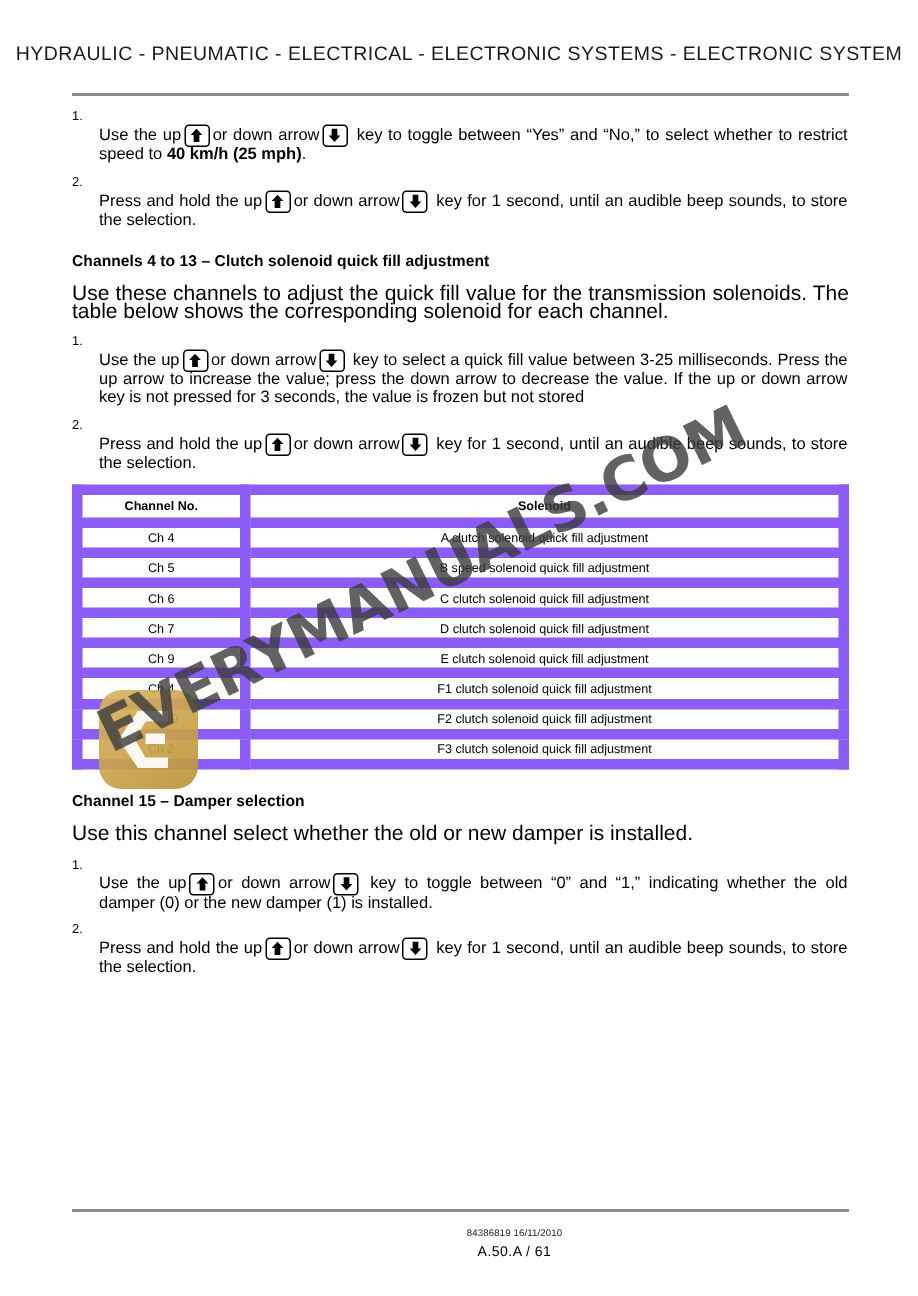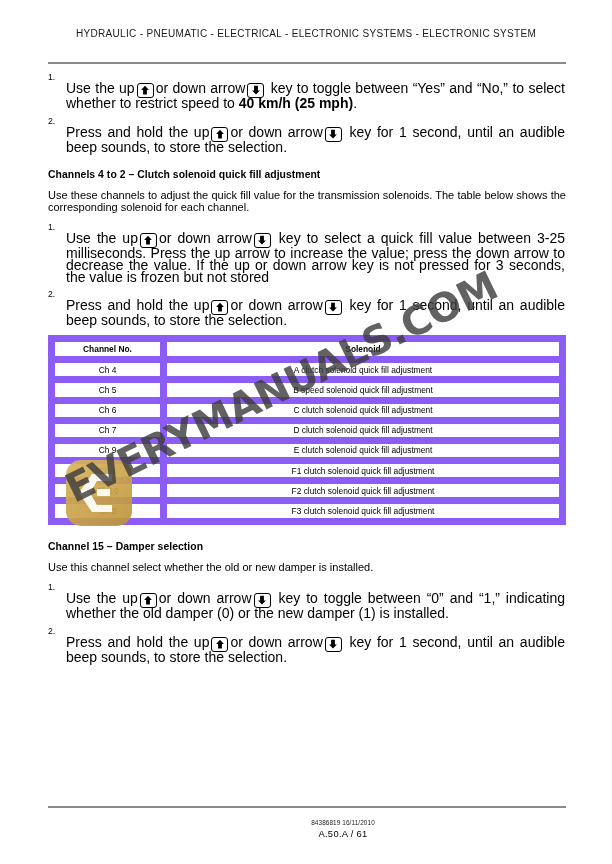--- a/index.html
+++ b/index.html
@@ -22,21 +22,21 @@
     box-sizing: border-box;
   }
 
   
   .run-header {
     position: absolute;
     top: 28px;
     left: 0;
     width: 612px;
     text-align: center;
-    font-size: 10px;
+    font-size: 13px;
     letter-spacing: 0.32px;
     color: #1a1a1a;
   }
   .header-rule {
     position: absolute;
     top: 62px;
     left: 48px;
     width: 518px;
     height: 1.6px;
     background: #888b8d;
@@ -56,21 +56,21 @@
     margin: 0 0 6px 0;
   }
   .step-num {
     font-size: 8.6px;
     line-height: 11px;
     color: #000;
     margin-left: 0px;
   }
   .step-body {
     margin-left: 18px;
-    font-size: 14px;
+    font-size: 11px;
     line-height: 11.6px;
     text-align: justify;
     text-justify: inter-word;
     color: #000;
     padding-right: 1px;
   }
   b, strong { font-weight: bold; }
 
   
   .keycap {
@@ -95,21 +95,21 @@
 
   
   h2.sec-head {
     font-size: 10.4px;
     font-weight: bold;
     margin: 15px 0 9px 0;
     line-height: 13px;
     letter-spacing: 0.05px;
   }
   p.sec-intro {
-    font-size: 11px;
+    font-size: 14px;
     line-height: 11.6px;
     margin: 0 0 9px 0;
     text-align: justify;
   }
 
   
   table.chan-table {
     border-collapse: collapse;
     width: 518px;
     margin: 8px 0 4px 0;
@@ -244,21 +244,21 @@
 
     <div class="step">
       <div class="step-num">2.</div>
       <div class="step-body"><span>Press and hold the up</span><span class="keycap"><svg width="11" height="11" viewBox="0 0 11 11">
               <path d="M5.5 0.8 L9.4 5.0 L7.4 5.0 L7.4 9.6 L3.6 9.6 L3.6 5.0 L1.6 5.0 Z" fill="#000"></path>
             </svg></span><span>or down arrow</span><span class="keycap"><svg width="11" height="11" viewBox="0 0 11 11">
               <path d="M5.5 9.6 L1.6 5.4 L3.6 5.4 L3.6 0.8 L7.4 0.8 L7.4 5.4 L9.4 5.4 Z" fill="#000"></path>
             </svg></span><span> key for 1 second, until an audible beep sounds, to store the selection.</span></div>
     </div>
 
-    <h2 class="sec-head">Channels 4 to 2 – Clutch solenoid quick fill adjustment</h2>
+    <h2 class="sec-head">Channels 4 to 13 – Clutch solenoid quick fill adjustment</h2>
     <p class="sec-intro">Use these channels to adjust the quick fill value for the transmission solenoids.  The table below shows the corresponding solenoid for each channel.</p>
 
     <div class="step">
       <div class="step-num">1.</div>
       <div class="step-body"><span>Use the up</span><span class="keycap"><svg width="11" height="11" viewBox="0 0 11 11">
               <path d="M5.5 0.8 L9.4 5.0 L7.4 5.0 L7.4 9.6 L3.6 9.6 L3.6 5.0 L1.6 5.0 Z" fill="#000"></path>
             </svg></span><span>or down arrow</span><span class="keycap"><svg width="11" height="11" viewBox="0 0 11 11">
               <path d="M5.5 9.6 L1.6 5.4 L3.6 5.4 L3.6 0.8 L7.4 0.8 L7.4 5.4 L9.4 5.4 Z" fill="#000"></path>
             </svg></span><span> key to select a quick fill value between 3-25 milliseconds. Press the up arrow to increase the value; press the down arrow to decrease the value. If the up or down arrow key is not pressed for 3 seconds, the value is frozen but not stored</span></div>
     </div>

